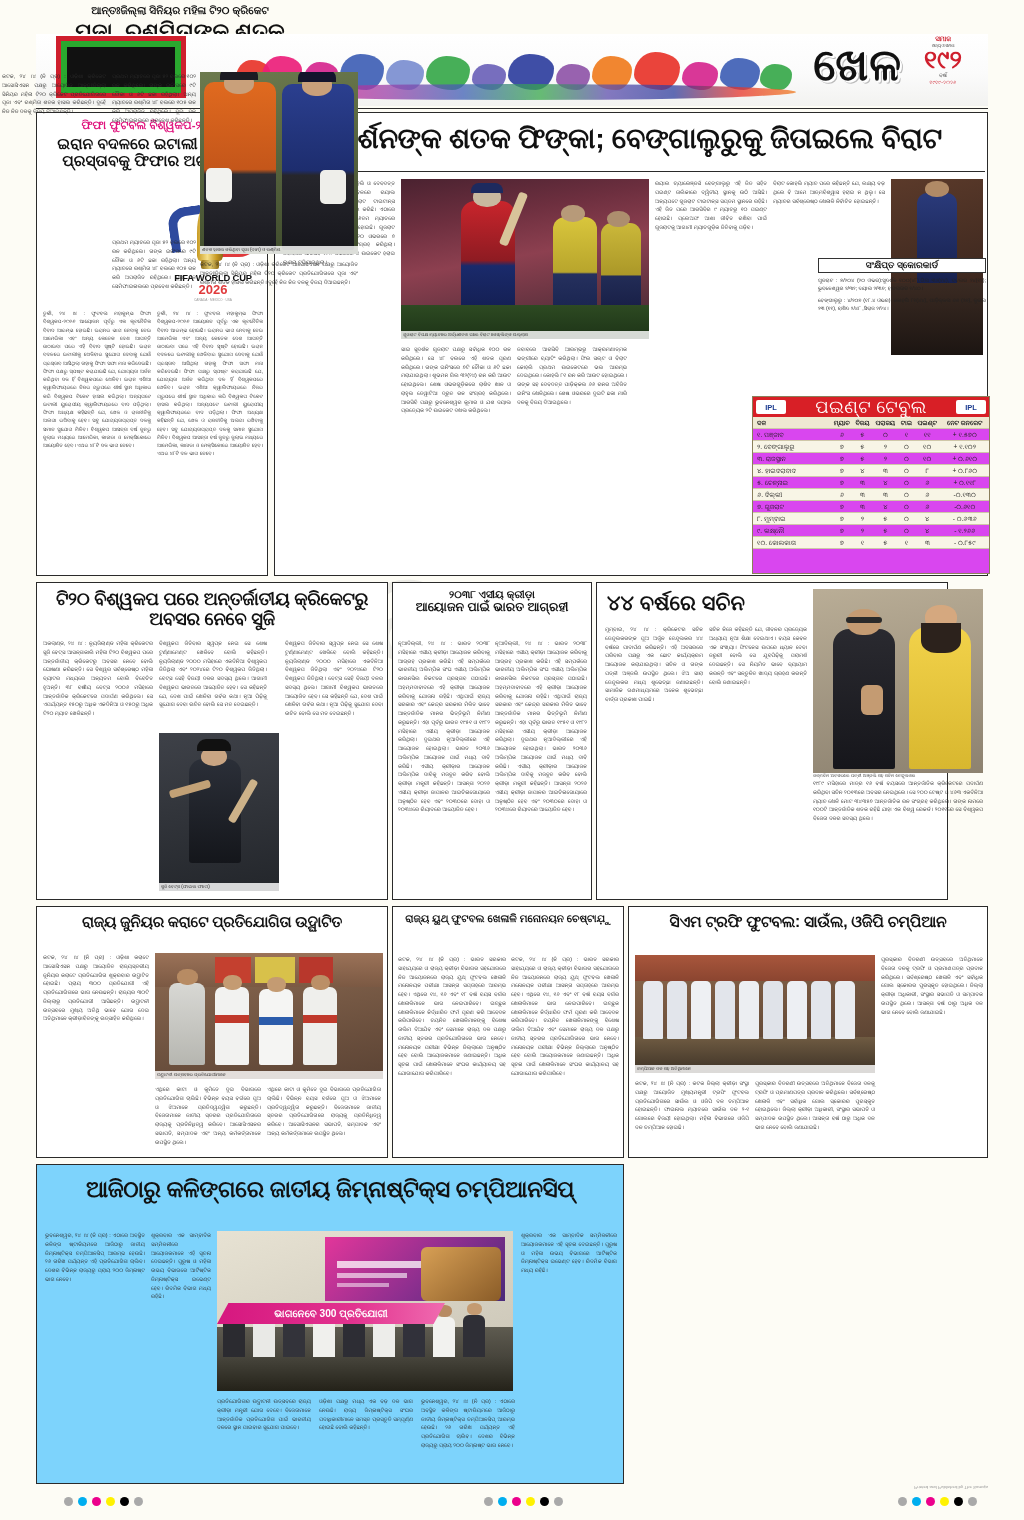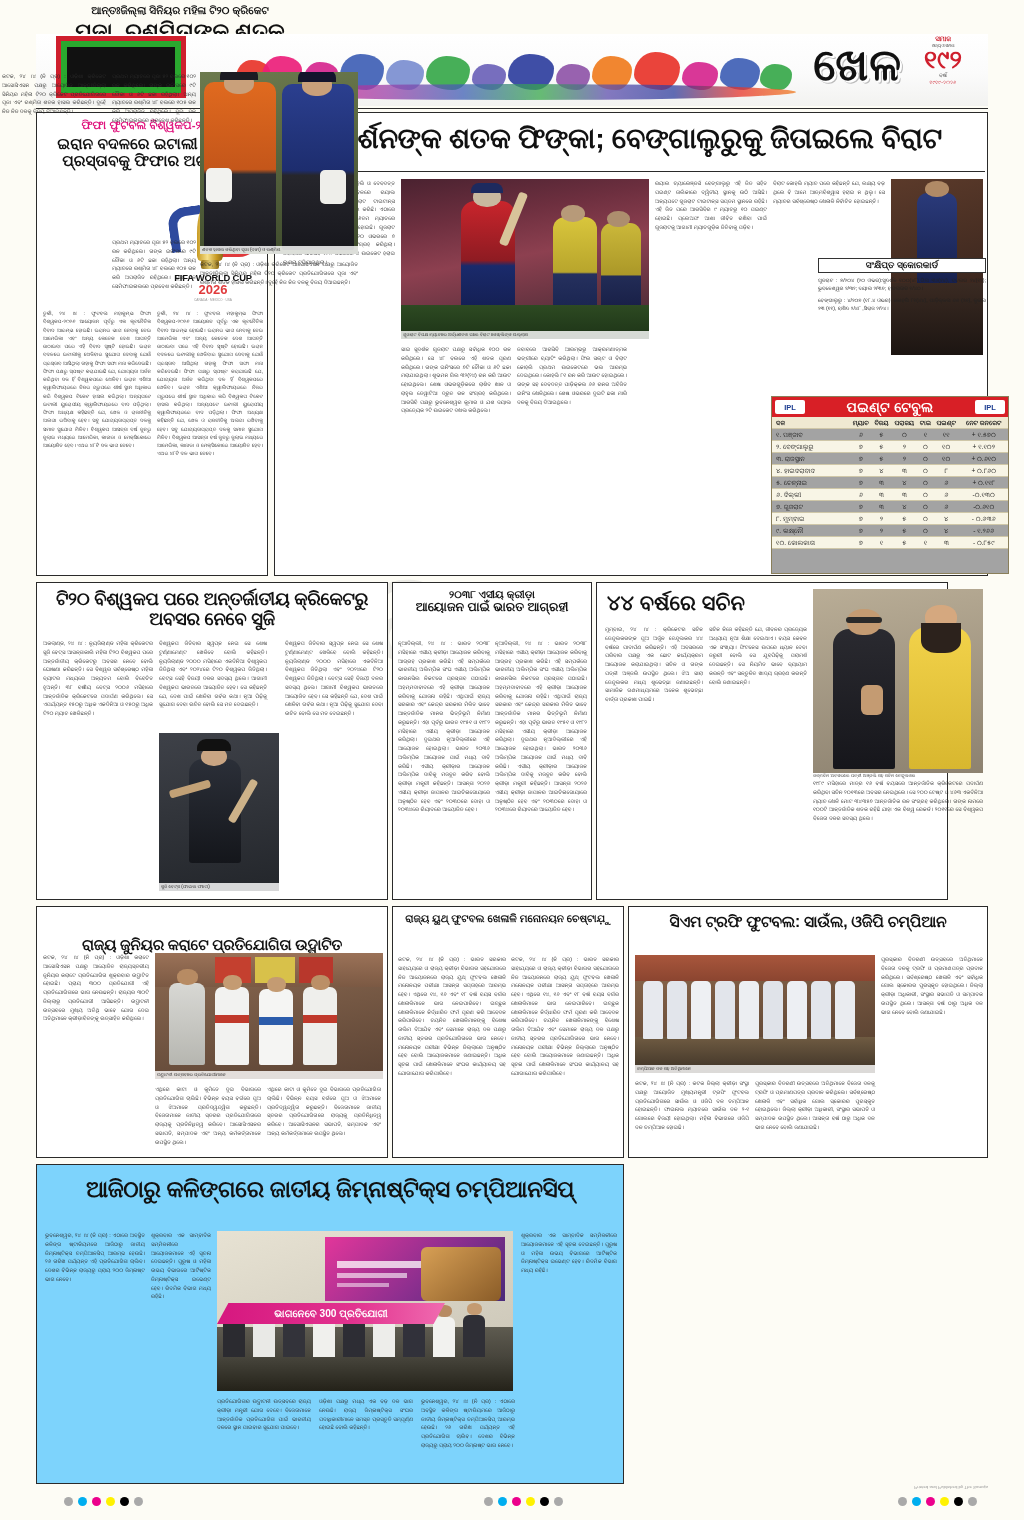--- a/index.html
+++ b/index.html
@@ -140,29 +140,29 @@
     font-size: 22px; font-weight: bold; color: rgba(120,120,120,.18);
     pointer-events:none; white-space:nowrap;
   }
 
   
   #lead-box { left: 274px; top: 112px; width: 714px; height: 464px; }
   #lead-hl { font-size: 28.5px; padding: 10px 6px 4px; letter-spacing: -.4px; }
 
   
   #pts-table {
-    position: absolute; left: 771px; top: 396px; width: 238px; height: 178px;
-    border: 1px solid #8a7f5a; background: #a3a3a3;
+    position: absolute; left: 752px; top: 396px; width: 238px; height: 178px;
+    border: 1px solid #8a7f5a; background: #d946ef;
   }
   #pts-head {
     height: 20px; background: #d81f26;
     display: flex; align-items: center; justify-content: center;
     position: relative;
   }
-  #pts-head .ttl { font-size: 14px; font-weight: bold; color: #fff; letter-spacing: .3px;}
+  #pts-head .ttl { font-size: 18px; font-weight: normal; color: #fff; letter-spacing: .3px;}
   .ipl-logo {
     width: 30px; height: 14px; background:#fff; border-radius:2px;
     color:#1a3a8f; font-size:7.5px; font-weight:bold;
     display:flex; align-items:center; justify-content:center;
     position:absolute;
   }
   .ipl-logo.l { left: 3px; } .ipl-logo.r { right: 3px; }
   table.pts { width: 100%; border-collapse: collapse; }
   table.pts th, table.pts td {
     font-size: 6.6px; color: #1c1c1c; padding: 1.5px 0;
@@ -184,21 +184,21 @@
   #t20-box { left: 36px; top: 582px; width: 352px; height: 318px; }
   #t20-hl { font-size: 18px; padding: 6px 3px 2px; letter-spacing: -.3px;}
   #asia-box { left: 392px; top: 582px; width: 200px; height: 318px; }
   #asia-box .kicker { font-size: 10.5px; color:#111; padding: 5px 3px 0; }
   #asia-box .hl { font-size: 12.4px; padding: 0 3px 3px; }
   #sachin-box { left: 596px; top: 582px; width: 352px; height: 318px; }
   #sachin-hl { font-size: 21px; text-align: left; padding: 8px 0 4px 10px; }
 
   
   #karate-box { left: 36px; top: 906px; width: 352px; height: 252px; }
-  #karate-hl { font-size: 15.2px; padding: 6px 3px 3px; letter-spacing:-.3px;margin-top:23px;}
+  #karate-hl { font-size: 15.2px; padding: 6px 3px 3px; letter-spacing:-.3px;}
   #reg-box { left: 392px; top: 906px; width: 232px; height: 252px; }
   #reg-hl { font-size: 10.4px; padding: 6px 3px 3px; }
   #cm-box { left: 628px; top: 906px; width: 360px; height: 252px; }
   #cm-hl { font-size: 15.6px; padding: 6px 3px 3px; letter-spacing:-.3px;}
 
   
   #gym-box { left: 36px; top: 1164px; width: 588px; height: 320px; background: #7dd3fc; }
   #gym-hl { font-size: 23px; padding: 12px 6px 6px; letter-spacing: -.4px;}
   #women-box { left: 628px; top: 1164px; width: 360px; height: 320px; border:none; background:transparent;}
   #women-box .kicker { font-size: 10.6px; color:#111; padding-top: 4px;}

